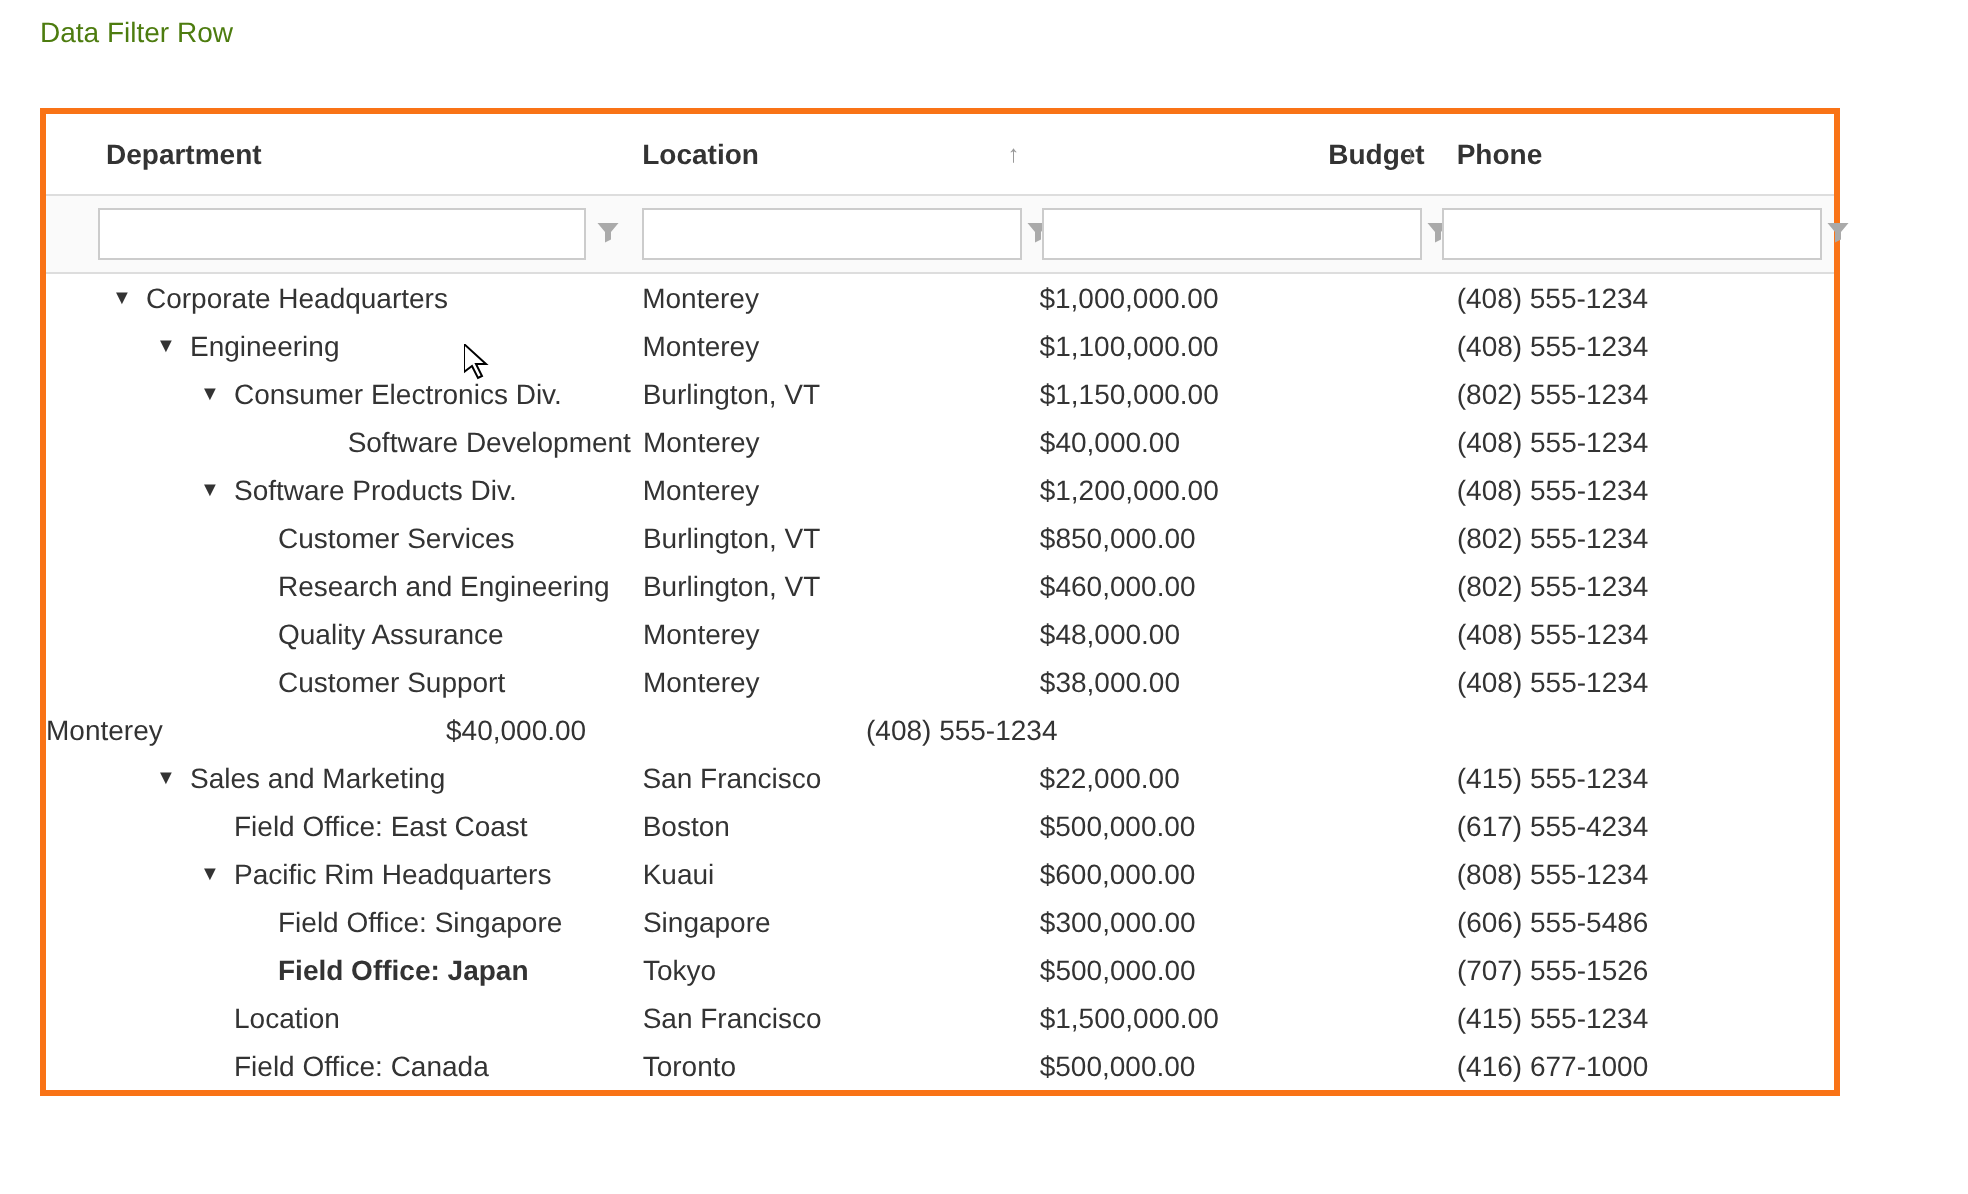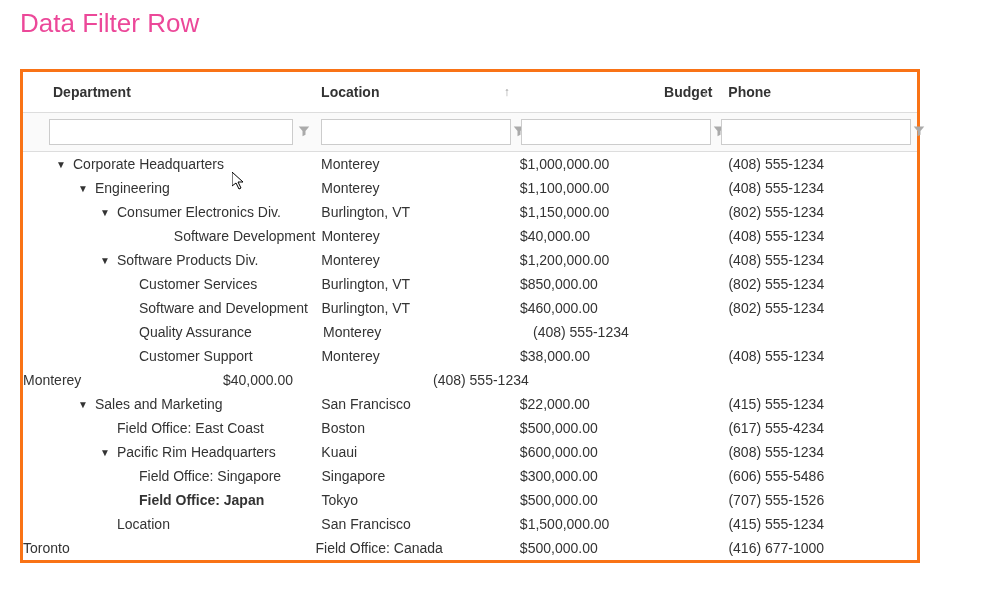--- a/index.html
+++ b/index.html
@@ -4,23 +4,23 @@
   <style>
     * { box-sizing: border-box; margin: 0; padding: 0; }
     body {
       font-family: "Segoe UI", Tahoma, Arial, sans-serif;
       font-size: 14px;
       color: #333;
       background: #fff;
       padding: 8px 20px;
     }
     .page-title {
-      font-size: 26px;
+      font-size: 14px;
       font-weight: 400;
-      color: #ec4899;
+      color: #4d7c0f;
       margin-bottom: 30px;
     }
     .grid {
       border: 3px solid #f97316;
       width: 900px;
     }
     .header-row {
       display: flex;
       border-bottom: 1px solid #ddd;
     }
@@ -220,32 +220,33 @@
           <span class="expand-spacer"></span>
           <span>Customer Services</span>
         </div>
         <div class="data-cell dc-loc">Burlington, VT</div>
         <div class="data-cell dc-budget">$850,000.00</div>
         <div class="data-cell dc-phone">(802) 555-1234</div>
       </div>
       <div class="data-row">
         <div class="data-cell dc-dept" style="padding-left: 98px;">
           <span class="expand-spacer"></span>
-          <span>Software and Development</span>
+          <span>Research and Engineering</span>
         </div>
         <div class="data-cell dc-loc">Burlington, VT</div>
         <div class="data-cell dc-budget">$460,000.00</div>
         <div class="data-cell dc-phone">(802) 555-1234</div>
       </div>
       <div class="data-row">
         <div class="data-cell dc-dept" style="padding-left: 98px;">
           <span class="expand-spacer"></span>
           <span>Quality Assurance</span>
         </div>
         <div class="data-cell dc-loc">Monterey</div>
+        <div class="data-cell dc-budget">$48,000.00</div>
         <div class="data-cell dc-phone">(408) 555-1234</div>
       </div>
       <div class="data-row">
         <div class="data-cell dc-dept" style="padding-left: 98px;">
           <span class="expand-spacer"></span>
           <span>Customer Support</span>
         </div>
         <div class="data-cell dc-loc">Monterey</div>
         <div class="data-cell dc-budget">$38,000.00</div>
         <div class="data-cell dc-phone">(408) 555-1234</div>
@@ -303,25 +304,25 @@
       <div class="data-row">
         <div class="data-cell dc-dept" style="padding-left: 76px;">
           <span class="expand-spacer"></span>
           <span>Location</span>
         </div>
         <div class="data-cell dc-loc">San Francisco</div>
         <div class="data-cell dc-budget">$1,500,000.00</div>
         <div class="data-cell dc-phone">(415) 555-1234</div>
       </div>
       <div class="data-row">
+        <div class="data-cell dc-dept" style="padding-left: 76px;">
+          <span class="expand-spacer"></span>
+          <span>Field Office: Canada</span>
+        </div>
         <div class="data-cell dc-loc">Toronto</div>
-        <div class="data-cell dc-dept" style="padding-left: 76px;">
-          <span class="expand-spacer"></span>
-          <span>Field Office: Canada</span>
-        </div>
         <div class="data-cell dc-budget">$500,000.00</div>
         <div class="data-cell dc-phone">(416) 677-1000</div>
       </div>
     </div>
 
 </div>
 
 <svg class="cursor" style="left:232px; top:172px;" width="16" height="20" viewBox="0 0 16 20">
   <path d="M0 0 L0 14 L4 11 L7 17 L9 16 L6 10 L11 10 Z" fill="#fff" stroke="#000" stroke-width="1"></path>
 </svg>

